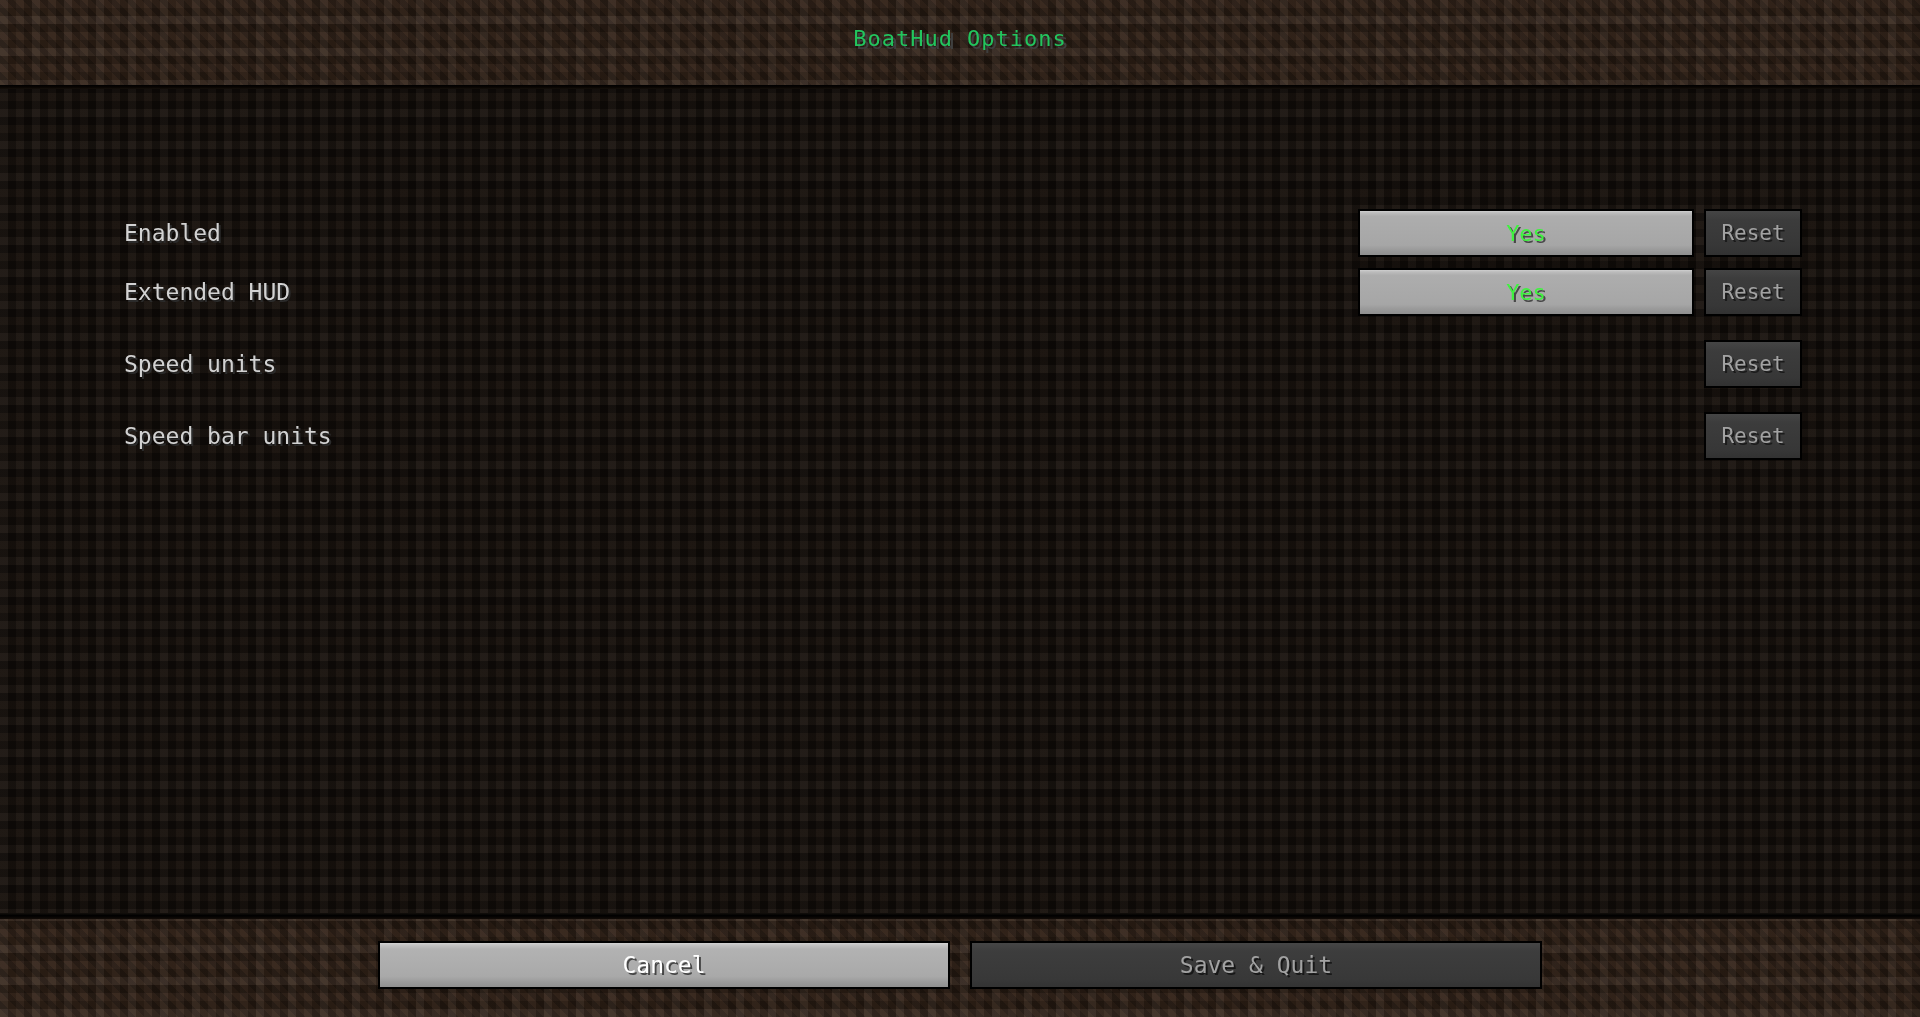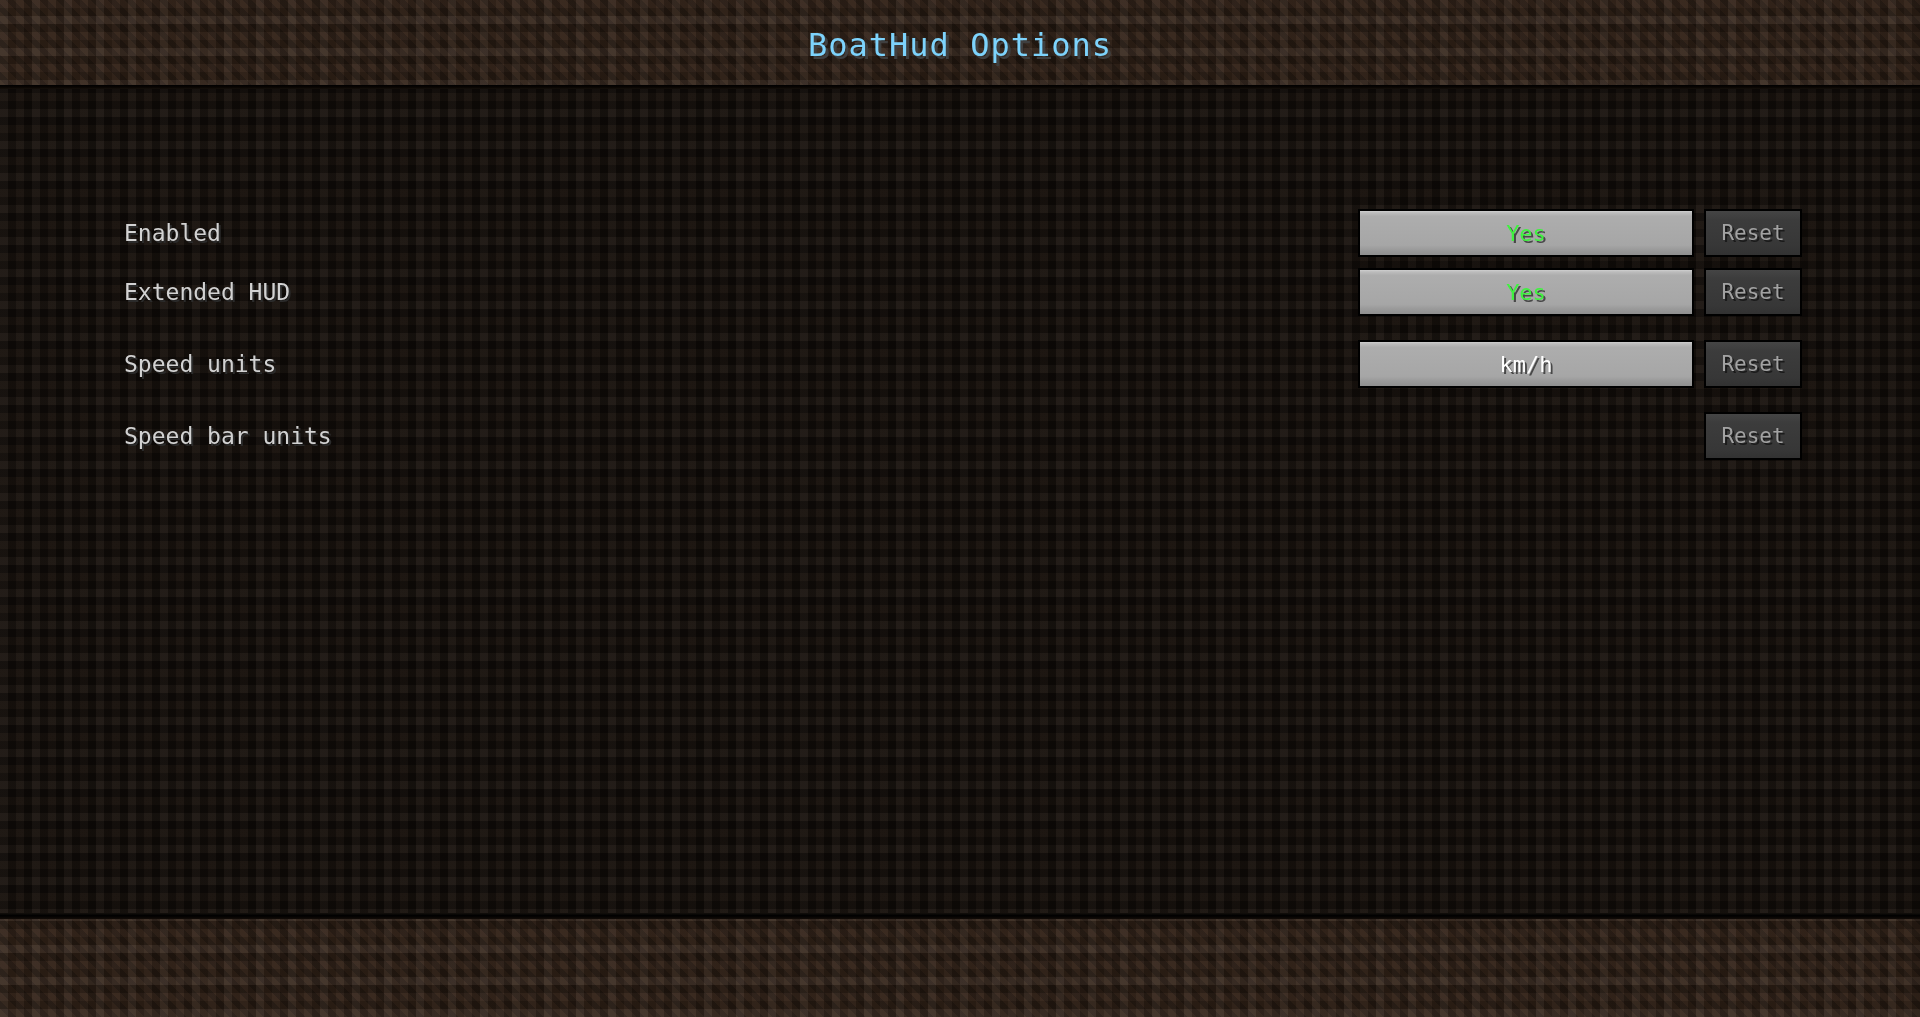--- a/index.html
+++ b/index.html
@@ -48,21 +48,21 @@
 
   #header {
     position:absolute; left:0; top:0; width:1920px; height:88px;
   }
   #header-rule {
     position:absolute; left:0; top:85px; width:1920px; height:4px;
     background:linear-gradient(180deg,#000 0%,#0a0603 60%,#15100b 100%);
   }
   #title {
     position:absolute; left:0; top:26px; width:1920px;
-    text-align:center; color:#7dd3fc; font-size:32px; letter-spacing:1px;
+    text-align:center; color:#22c55e; font-size:22px; letter-spacing:1px;
     text-shadow:3px 3px 0 #3f3f3f;
     font-family:"DejaVu Sans Mono", monospace;
   }
 
   #content {
     position:absolute; left:0; top:89px; width:1920px; height:828px;
   }
 
   #footer-rule {
     position:absolute; left:0; top:913px; width:1920px; height:6px;
@@ -185,31 +185,34 @@
     <div class="opt-label">Extended HUD</div>
     <div class="btn-value">
       <span class="inner"></span>
       <span class="lbl green">Yes</span>
     </div>
     <div class="btn-reset">Reset</div>
   </div>
 
   <div class="opt-row" style="top:340px">
     <div class="opt-label">Speed units</div>
-    <div class="btn-value">
-      <span class="inner"></span>
-      <span class="lbl white">km/h</span>
-    </div>
     <div class="btn-reset">Reset</div>
   </div>
 
   <div class="opt-row" style="top:412px">
     <div class="opt-label">Speed bar units</div>
     <div class="btn-reset">Reset</div>
   </div>
 
   <div id="footer-rule"></div>
   <div id="footer" class="tex-footer"></div>
 
-
+  <div id="btn-cancel" class="btn-footer">
+    <span class="inner"></span>
+    <span class="lbl">Cancel</span>
+  </div>
+
+  <div id="btn-save" class="btn-footer">
+    <span class="lbl">Save &amp; Quit</span>
+  </div>
 
 
 </div>
 
 </body></html>

